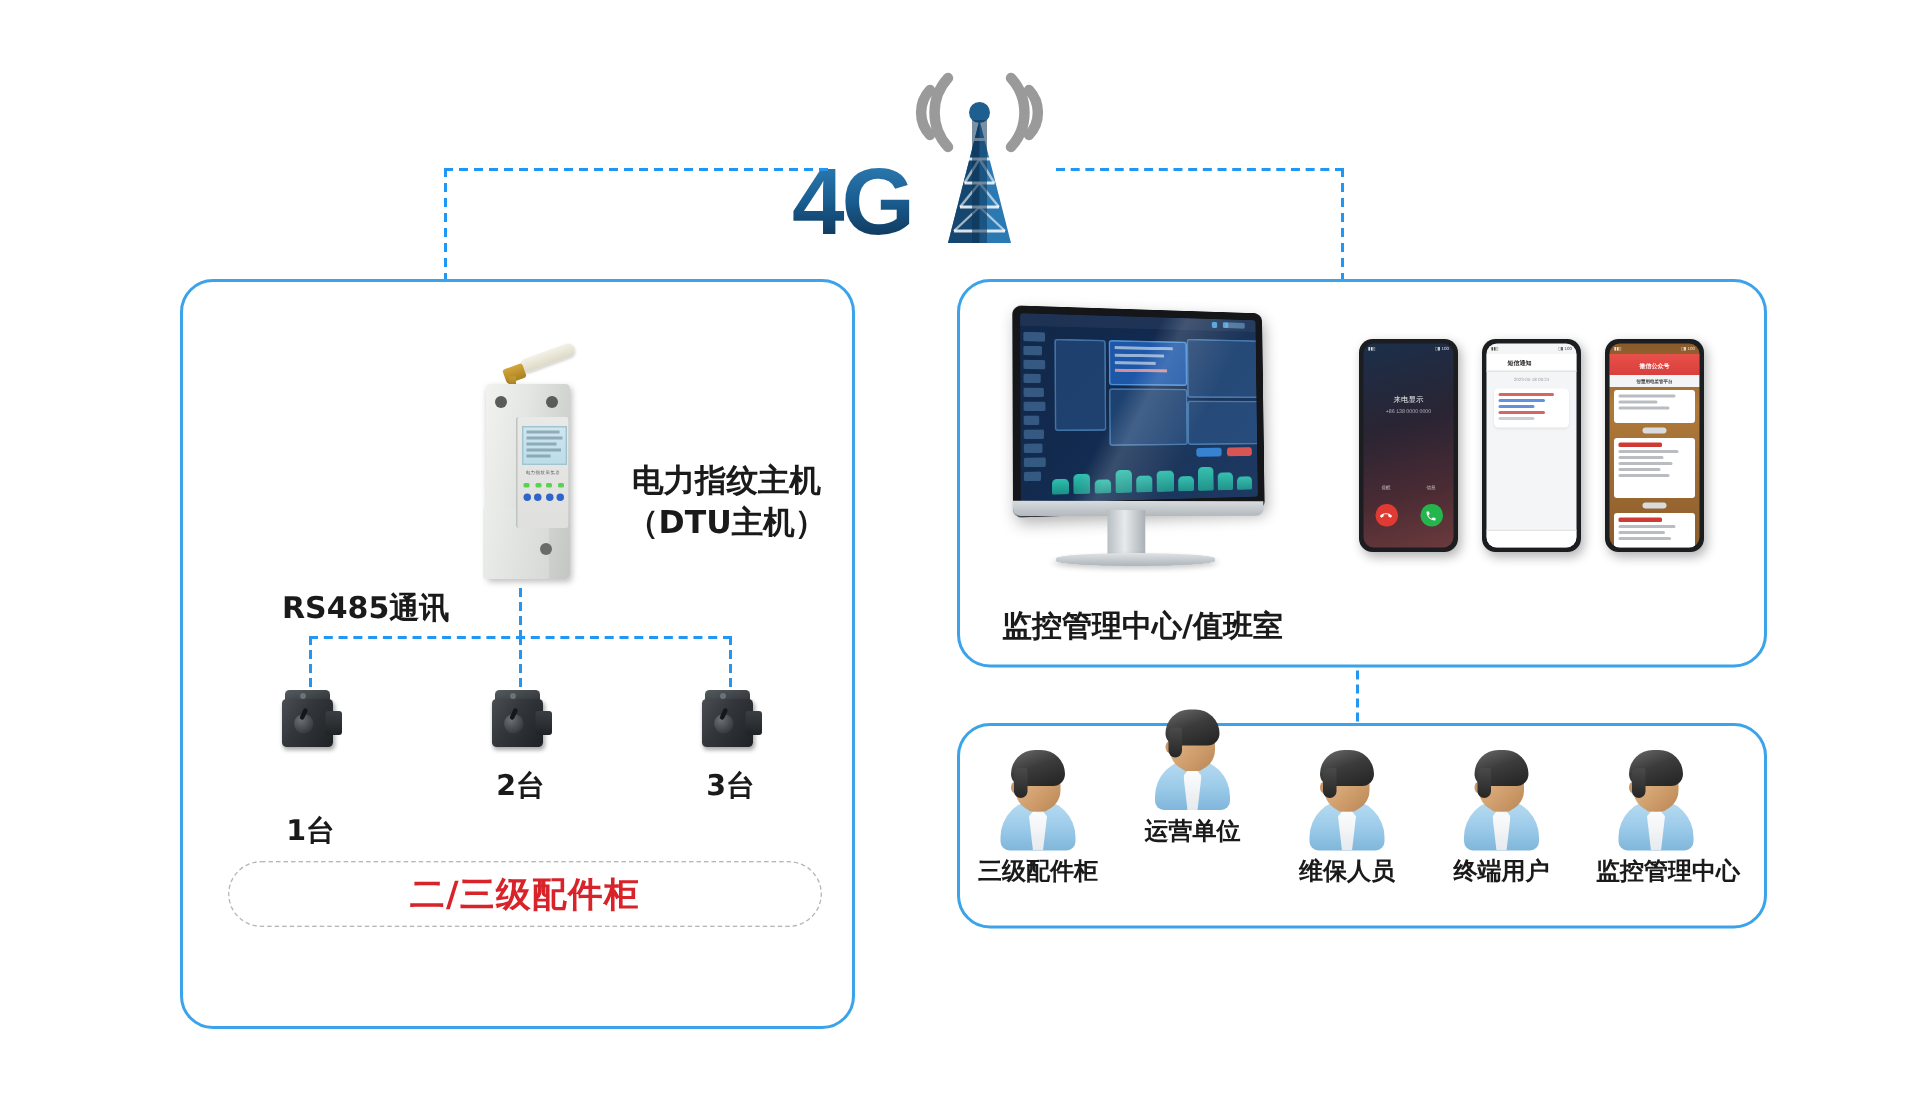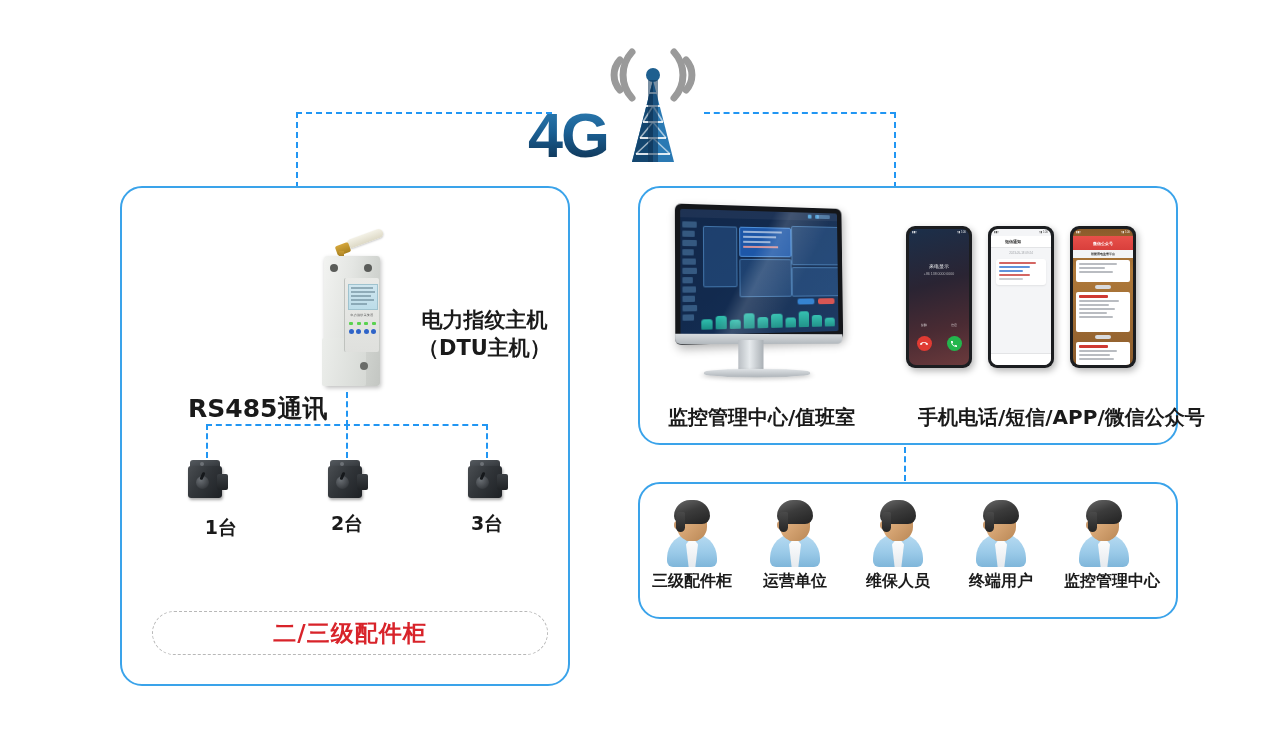--- a/index.html
+++ b/index.html
@@ -108,27 +108,27 @@
     position:absolute;left:33px;top:18px;width:11px;height:16px;
     background:linear-gradient(180deg,#3b3f43,#202326);border-radius:2px;
   }
   .ct-dot{position:absolute;left:16px;top:6px;width:4px;height:4px;background:#6d7277;border-radius:50%;}
 
   
   .cn{font-family:"DejaVu Sans","Liberation Sans",sans-serif;}
   .lbl{position:absolute;font-weight:bold;color:#1a1a1a;white-space:nowrap;}
 
   #dtu-name{left:418px;top:306px;font-size:21px;line-height:28px;text-align:center;}
-  #rs485{left:188px;top:392px;font-size:25px;}
+  #rs485{left:188px;top:392px;font-size:20px;}
   .ct-count{position:absolute;font-size:19px;font-weight:bold;color:#1a1a1a;text-align:center;width:60px;}
   #sub-name{left:0;right:0;top:563px;text-align:center;font-size:21px;font-weight:bold;position:absolute;}
   #sub-name span{display:inline-block;}
 
   .pill{
-    position:absolute;left:152px;top:611px;width:396px;height:44px;
+    position:absolute;left:152px;top:574px;width:396px;height:44px;
     border:1px dashed #b8b8b8;border-radius:24px;box-sizing:border-box;
     display:flex;align-items:center;justify-content:center;
   }
   .pill span{font-size:23px;font-weight:bold;color:#d8232a;letter-spacing:1px;}
 
   #center-cap{left:668px;top:404px;font-size:20px;font-weight:bold;}
   #phone-cap{left:918px;top:404px;font-size:20px;font-weight:bold;}
 
   #bottom-red{
     position:absolute;left:638px;top:636px;width:540px;text-align:center;
@@ -372,21 +372,21 @@
       <div class="ct-dot"></div>
   </div>
   <div class="ct" style="left:464px;top:456px;">
     <div class="ct-top"></div>
       <div class="ct-main"></div>
       <div class="ct-knob"></div>
       <div class="ct-arm"></div>
       <div class="ct-dot"></div>
   </div>
 
-  <div class="ct-count cn" style="left:177px;top:515px;text-align:right;">1台</div>
+  <div class="ct-count cn" style="left:177px;top:541px;">1台</div>
   <div class="ct-count cn" style="left:317px;top:511px;">2台</div>
   <div class="ct-count cn" style="left:457px;top:511px;">3台</div>
 
 
   <div class="pill">
     <span class="cn">二/三级配件柜</span>
   </div>
 
   <div class="panel" id="panel-right-top"></div>
 
@@ -520,34 +520,33 @@
       <div class="wx-card" style="top:113px;height:24px;">
           <u></u>
           <i style="width:80%"></i>
           <i style="width:64%"></i>
           <i style="width:72%"></i>
         </div>
     </div>
   </div>
 
   <div class="lbl cn" id="center-cap">监控管理中心/值班室</div>
-  <div class="lbl cn" id="phone-cap">手机电话/短信/APP/微信公众号</div>
 
   <div class="panel" id="panel-right-bottom"></div>
 
   <div class="avatar" style="left:664px;top:497px;">
     <div class="av-body"></div>
       <div class="av-collar"></div>
       <div class="av-neck"></div>
     <div class="av-head"></div>
       <div class="av-ear"></div>
       <div class="av-hair"></div>
     <div class="av-label cn">三级配件柜</div>
   </div>
-  <div class="avatar" style="left:767px;top:497px;">
+  <div class="avatar" style="left:767px;top:470px;">
     <div class="av-body"></div>
       <div class="av-collar"></div>
       <div class="av-neck"></div>
     <div class="av-head"></div>
       <div class="av-ear"></div>
       <div class="av-hair"></div>
     <div class="av-label cn">运营单位</div>
   </div>
   <div class="avatar" style="left:870px;top:497px;">
     <div class="av-body"></div>

